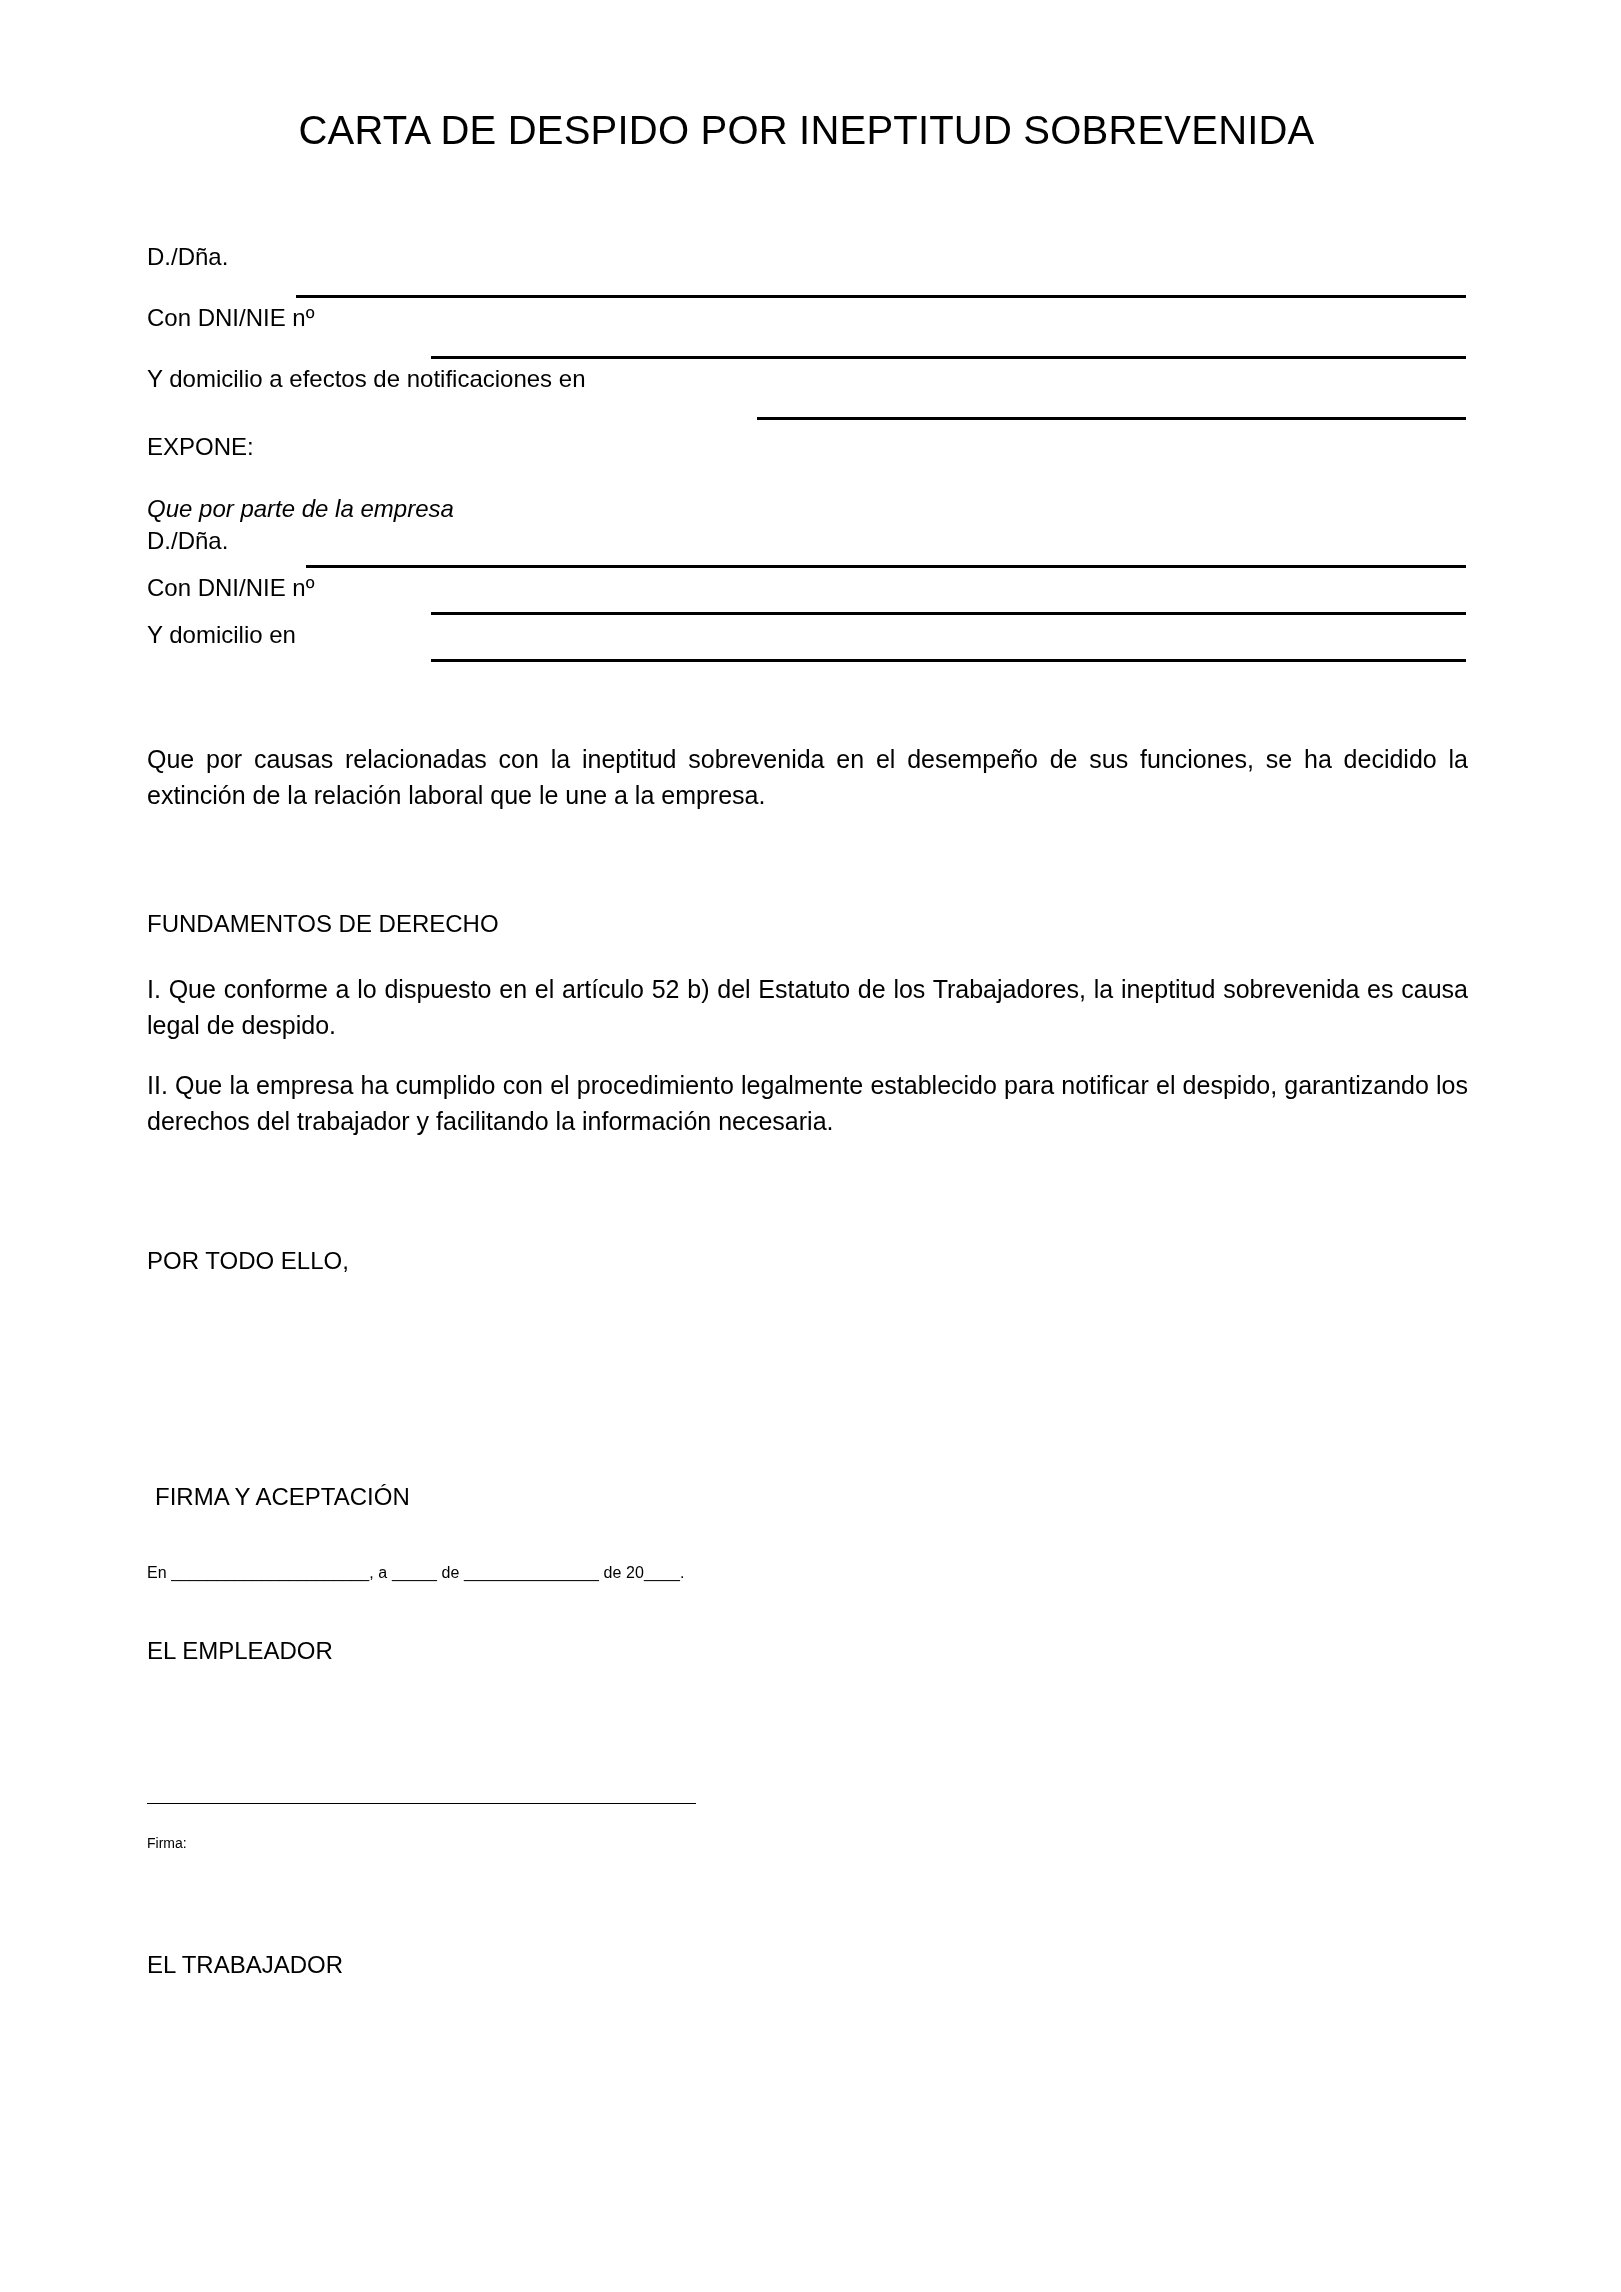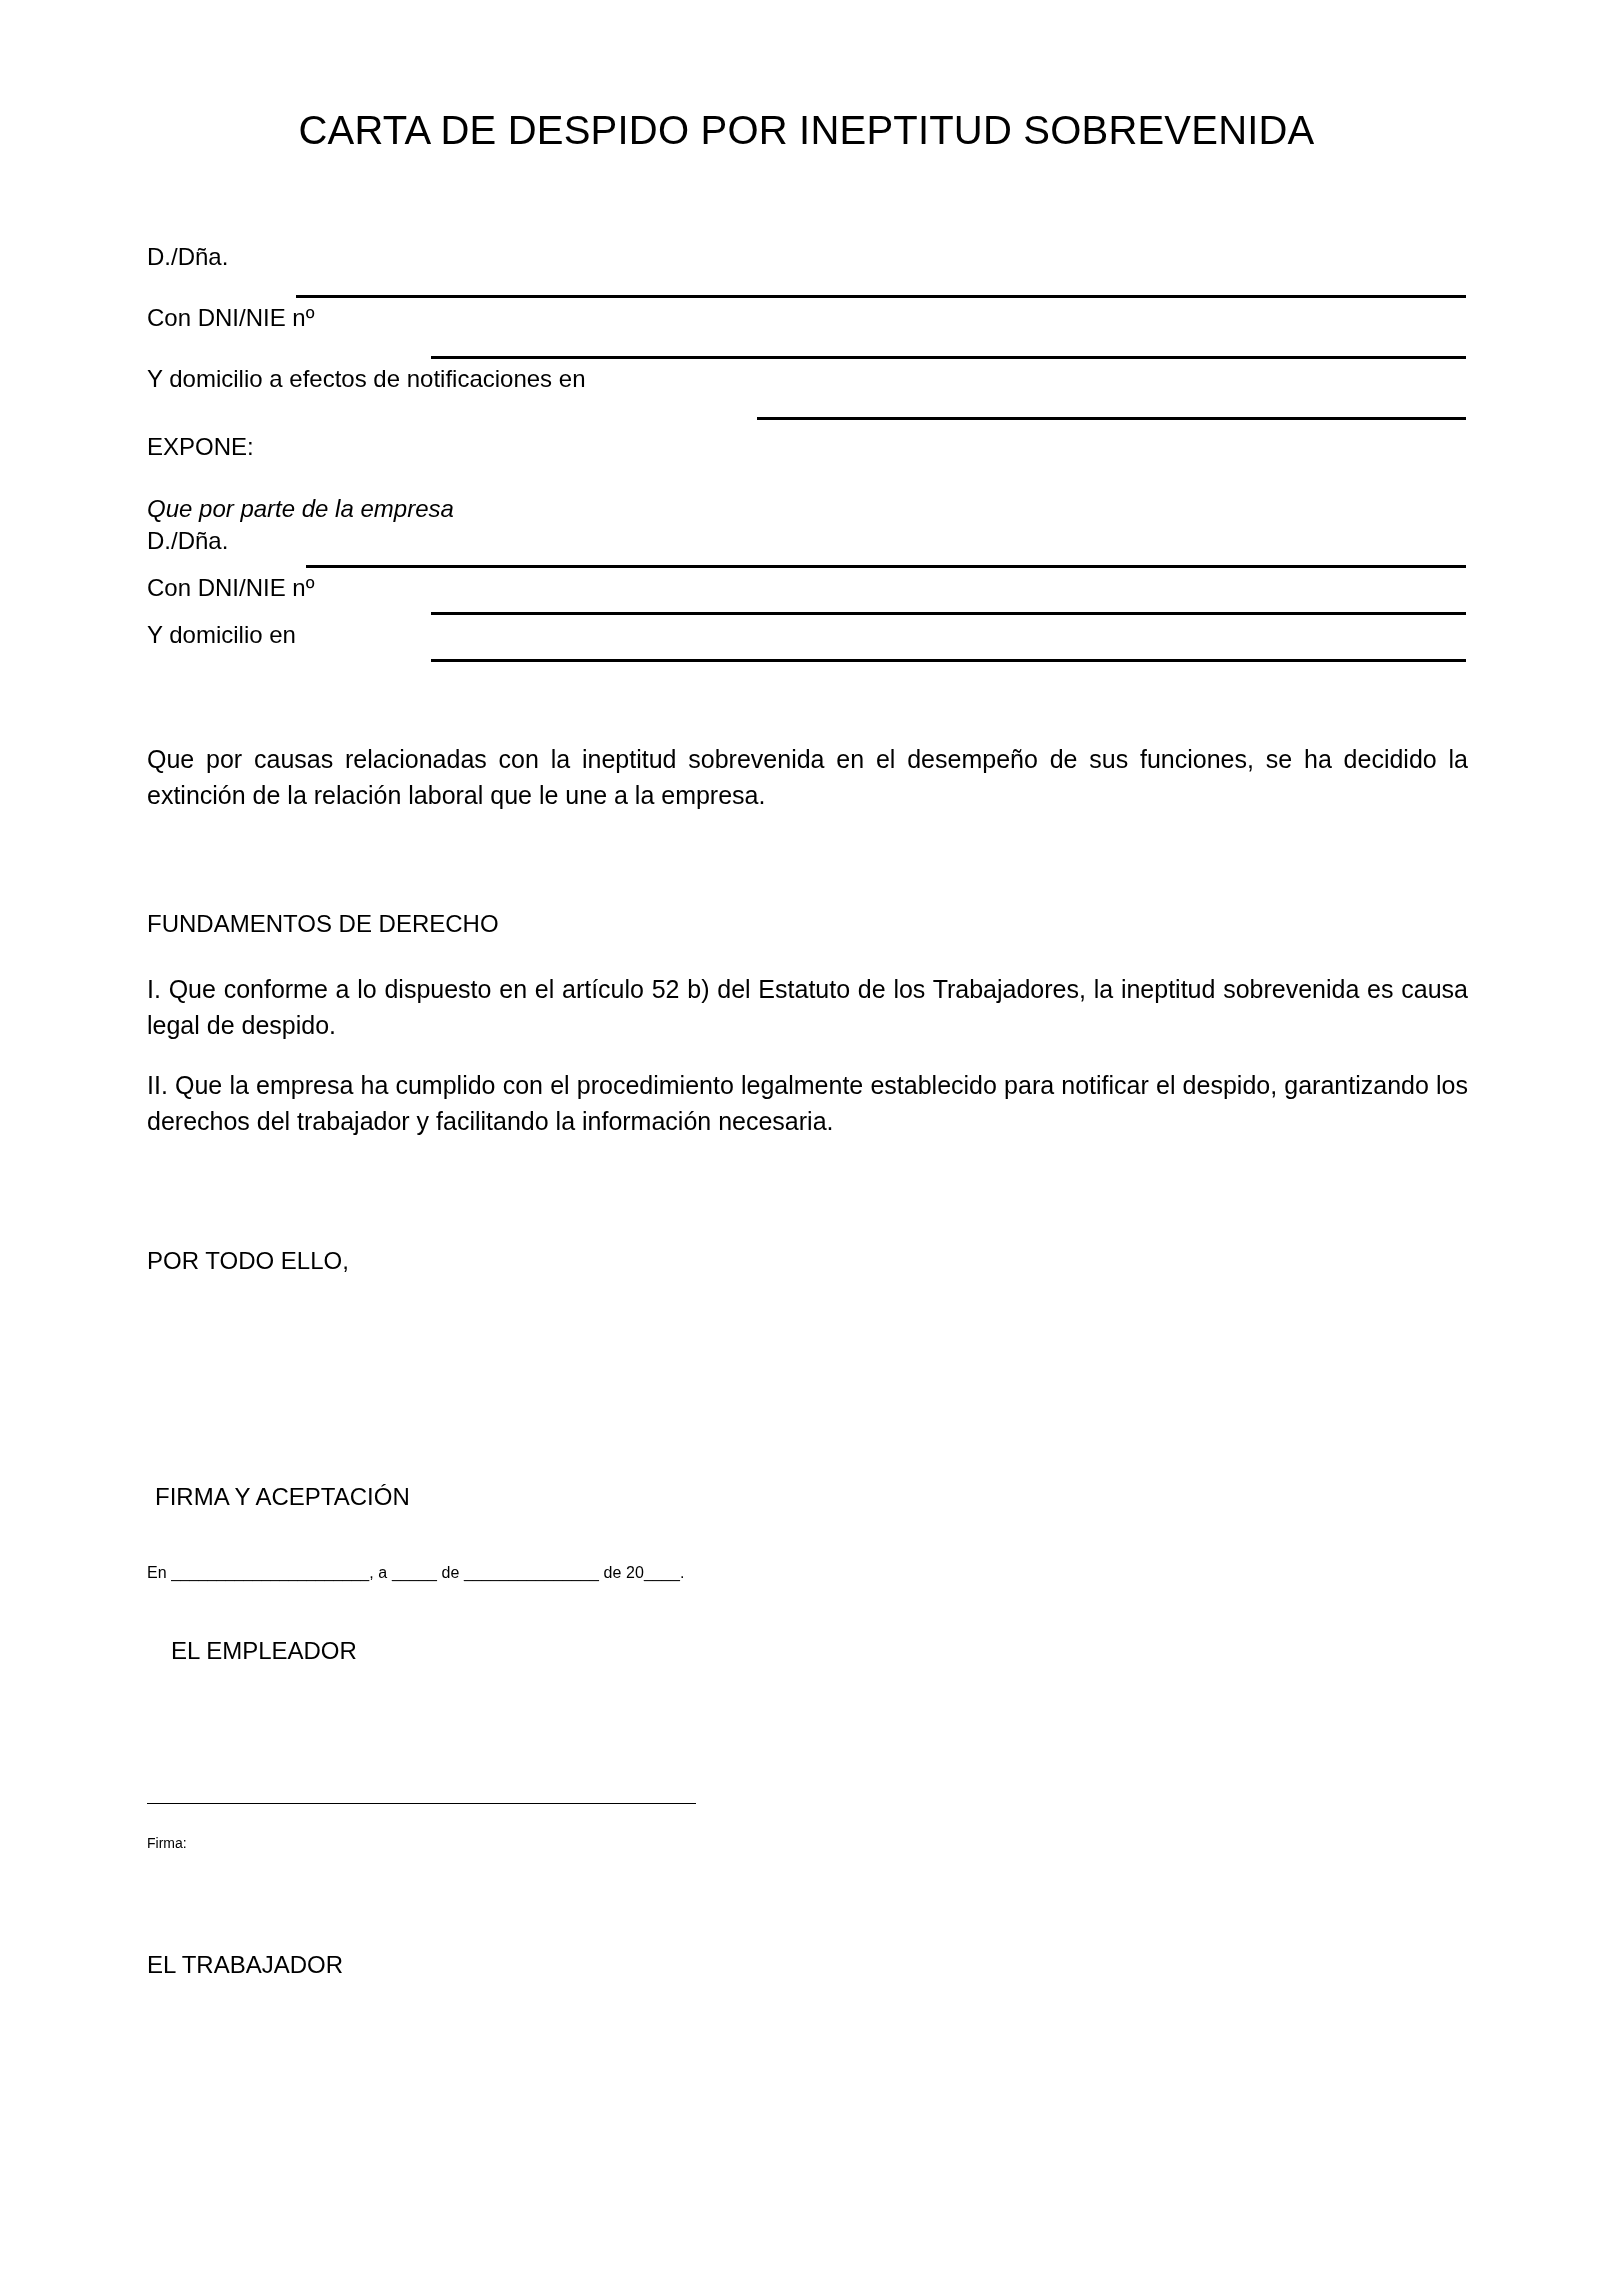--- a/index.html
+++ b/index.html
@@ -86,21 +86,21 @@
   #expone-intro    { top: 495px; font-style: italic; }
   #block-party-2   { top: 527px; width: 1323px; }
   #para-causas     { top: 742px; }
   #head-fundamentos{ top: 910px; }
   #para-i          { top: 972px; }
   #para-ii         { top: 1068px; }
   #head-portodo    { top: 1247px; }
   #para-comunica   { top: 1313px; }
   #head-firma      { top: 1483px; margin-left: 8px; }
   #date-line       { top: 1564px; }
-  #lbl-empleador   { top: 1637px; margin-left: 24px; }
+  #lbl-empleador   { top: 1637px; }
   #sign-rule-wrap  { top: 1803px; }
   #lbl-firma       { top: 1835px; }
   #lbl-trabajador  { top: 1951px; }
 
   
   .pr { height: 61px; }
   .pr2 { height: 47px; }
 
   .sign-rule {
     width: 549px;

